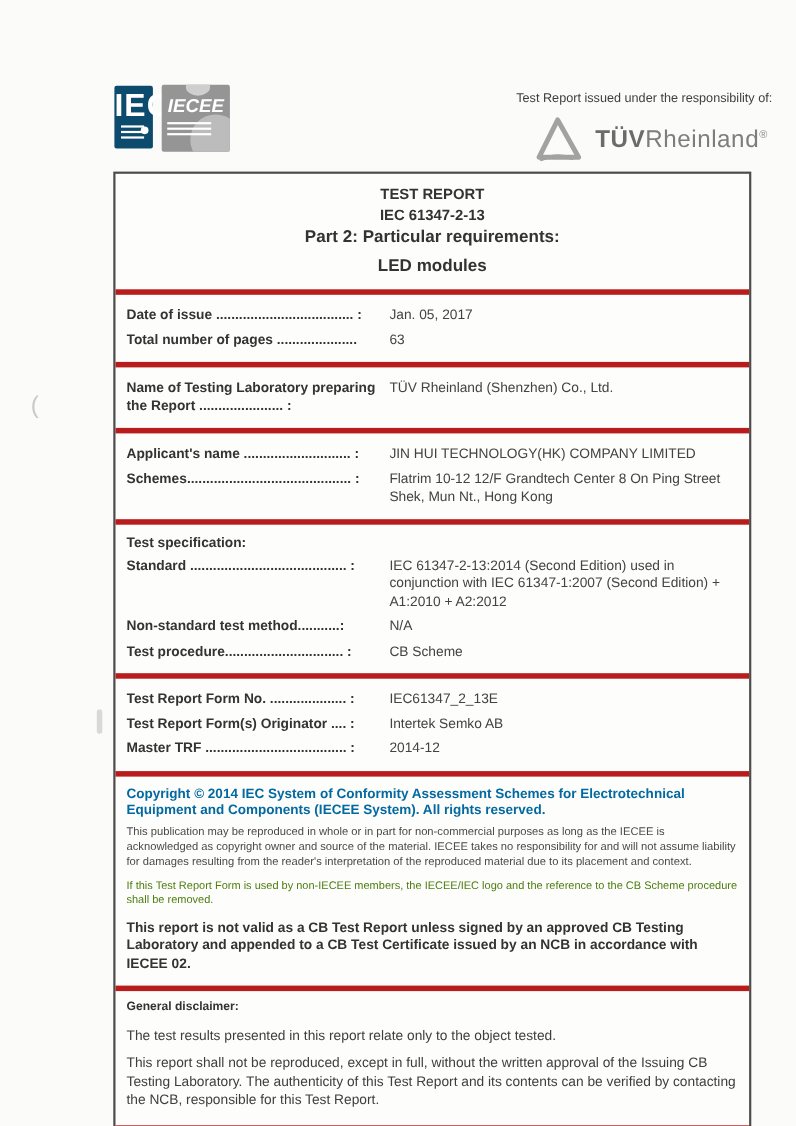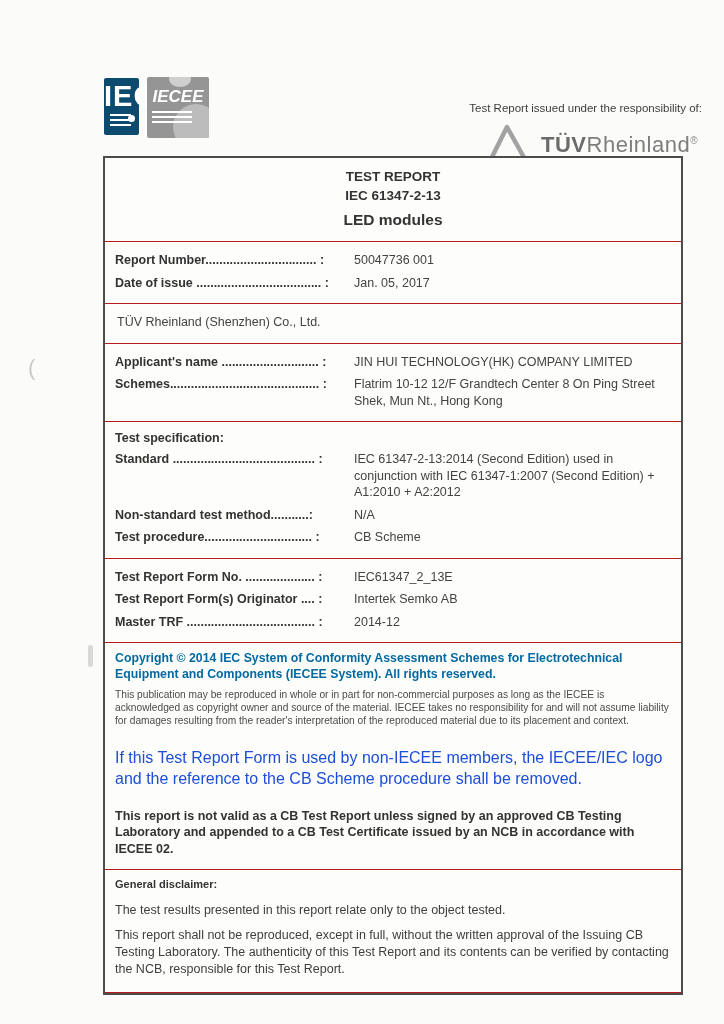--- a/index.html
+++ b/index.html
@@ -18,53 +18,53 @@
   .iec-lines span { display:block; height:2.5px; background:#fff; margin-top:2.5px; }
   .iec-dot { position:absolute; right:4px; bottom:13px; width:7px; height:7px; border-radius:50%; background:#fff; }
 
   .iecee-logo { width:62px; height:61px; background:#959595; border-radius:2px; position:relative; overflow:hidden; margin-top:-1px; }
   .iecee-globe { position:absolute; right:-10px; bottom:-12px; width:46px; height:46px; border-radius:50%; background:#bcbcbc; }
   .iecee-shine { position:absolute; left:22px; top:-6px; width:22px; height:16px; border-radius:50%; background:#cfcfcf; }
   .iecee-text { position:relative; color:#fff; font-weight:bold; font-style:italic; font-size:17px; text-align:center; margin-top:10px; z-index:2; }
   .iecee-lines { position:absolute; left:5px; bottom:15px; width:40px; z-index:2; }
   .iecee-lines span { display:block; height:2.5px; background:#fff; margin-top:2.5px; }
 
-  .issuer { position:absolute; right:22px; top:102px; }
+  .issuer { position:absolute; right:22px; top:84px; }
   .issued-text { font-size:11.5px; color:#3e3e3e; }
   .tuv-row { margin-top:9px; display:flex; align-items:center; justify-content:flex-end; gap:9px; padding-right:4px; }
   .tuv-text { font-size:22px; color:#7d7d7d; letter-spacing:0.5px; white-space:nowrap; }
   .tuv-text .b { font-weight:bold; color:#6b6b6b; }
   .tuv-text sup { font-size:10px; color:#8a8a8a; }
 
   
   .artifact-paren { position:absolute; left:28px; top:355px; color:#c9c9c5; font-size:22px; }
   .artifact-smudge { position:absolute; left:88px; top:645px; width:5px; height:22px; background:#d9d9d5; border-radius:2px; }
 
   
   .report-table {
     position:absolute; left:103px; top:156px; width:580px; box-sizing:border-box;
     border:2px solid #4c4c4c; background:#fdfdfb;
   }
-  .cell { border-bottom:1px solid #b91c1c; padding:4px 10px 6px 10px; }
+  .cell { border-bottom:5px solid #b91c1c; padding:4px 10px 6px 10px; }
 
   .title-block { text-align:center; font-weight:bold; color:#333; padding-top:9px; padding-bottom:10px; }
   .tl-s { font-size:13.5px; line-height:19px; }
   .tl-l { font-size:15.5px; line-height:22px; }
   .tl-gap { margin-top:4px; }
 
   .frow { display:flex; margin:6px 0; font-size:12.5px; line-height:1.32; }
   .flabel { flex:0 0 237px; width:237px; font-weight:bold; color:#333; white-space:nowrap; overflow:hidden; }
   .flabel.wrap { white-space:normal; }
   .fvalue { flex:1; color:#434343; padding-left:2px; }
 
   .spec-heading { font-weight:bold; font-size:12.5px; color:#333; margin:5px 0 3px 0; }
 
   .c-bold { font-weight:bold; font-size:12.3px; line-height:1.3; color:#0369a1; margin:4px 0 5px 0; }
   .c-small { font-size:10.2px; line-height:1.3; color:#4a4a4a; margin:5px 0 7px 0; }
-  .c-normal { font-size:16px; line-height:1.32; color:#1d4ed8; margin:19px 0; }
+  .c-normal { font-size:10px; line-height:1.32; color:#4d7c0f; margin:9px 0; }
   .c-valid { font-weight:bold; font-size:12.5px; line-height:1.32; color:#333; margin:8px 0 6px 0; }
 
   .d-heading { font-weight:bold; font-size:11px; color:#333; margin:4px 0 12px 0; }
   .d-text { font-size:12.5px; line-height:1.36; color:#3e3e3e; margin:4px 0 8px 0; }
 </style>
 </head>
 <body>
 
 <div class="page">
 
@@ -102,36 +102,38 @@
       </svg>
       <div class="tuv-text"><span class="b">TÜV</span><span>Rheinland</span><sup>®</sup></div>
     </div>
   </div>
 
   <div class="report-table">
 
     <div class="cell title-block">
       <div class="tl-s">TEST REPORT</div>
       <div class="tl-s">IEC 61347-2-13</div>
+      <div class="tl-l">Part 2: Particular requirements:</div>
       <div class="tl-l tl-gap">LED modules</div>
     </div>
 
     <div class="cell">
       <div class="frow">
-        <div class="flabel">Report Number................................ :</div>
-        <div class="fvalue">50047736 001</div>
+        <div class="flabel">Date of issue .................................... :</div>
+        <div class="fvalue">Jan. 05, 2017</div>
       </div>
       <div class="frow">
-        <div class="flabel">Date of issue .................................... :</div>
-        <div class="fvalue">Jan. 05, 2017</div>
+        <div class="flabel">Total number of pages .....................</div>
+        <div class="fvalue">63</div>
       </div>
     </div>
 
     <div class="cell">
       <div class="frow">
+        <div class="flabel wrap">Name of Testing Laboratory preparing the Report ...................... :</div>
         <div class="fvalue">TÜV Rheinland (Shenzhen) Co., Ltd.</div>
       </div>
     </div>
 
     <div class="cell">
       <div class="frow">
         <div class="flabel">Applicant's name ............................ :</div>
         <div class="fvalue">JIN HUI TECHNOLOGY(HK) COMPANY LIMITED</div>
       </div>
       <div class="frow">

